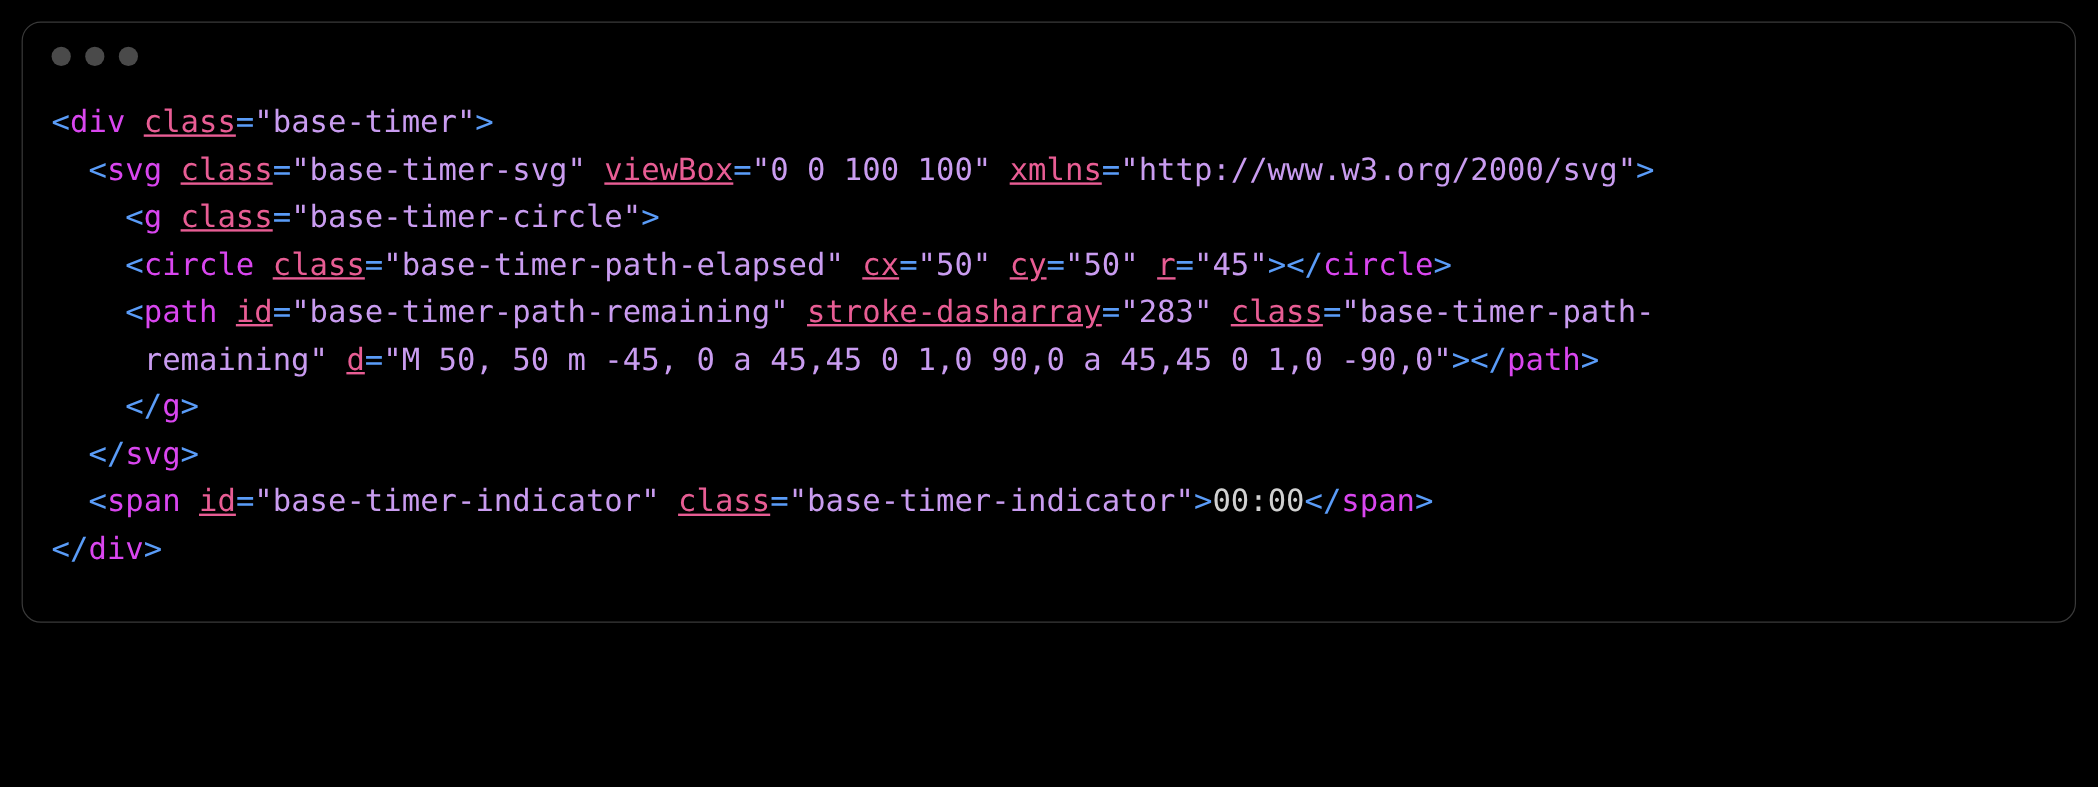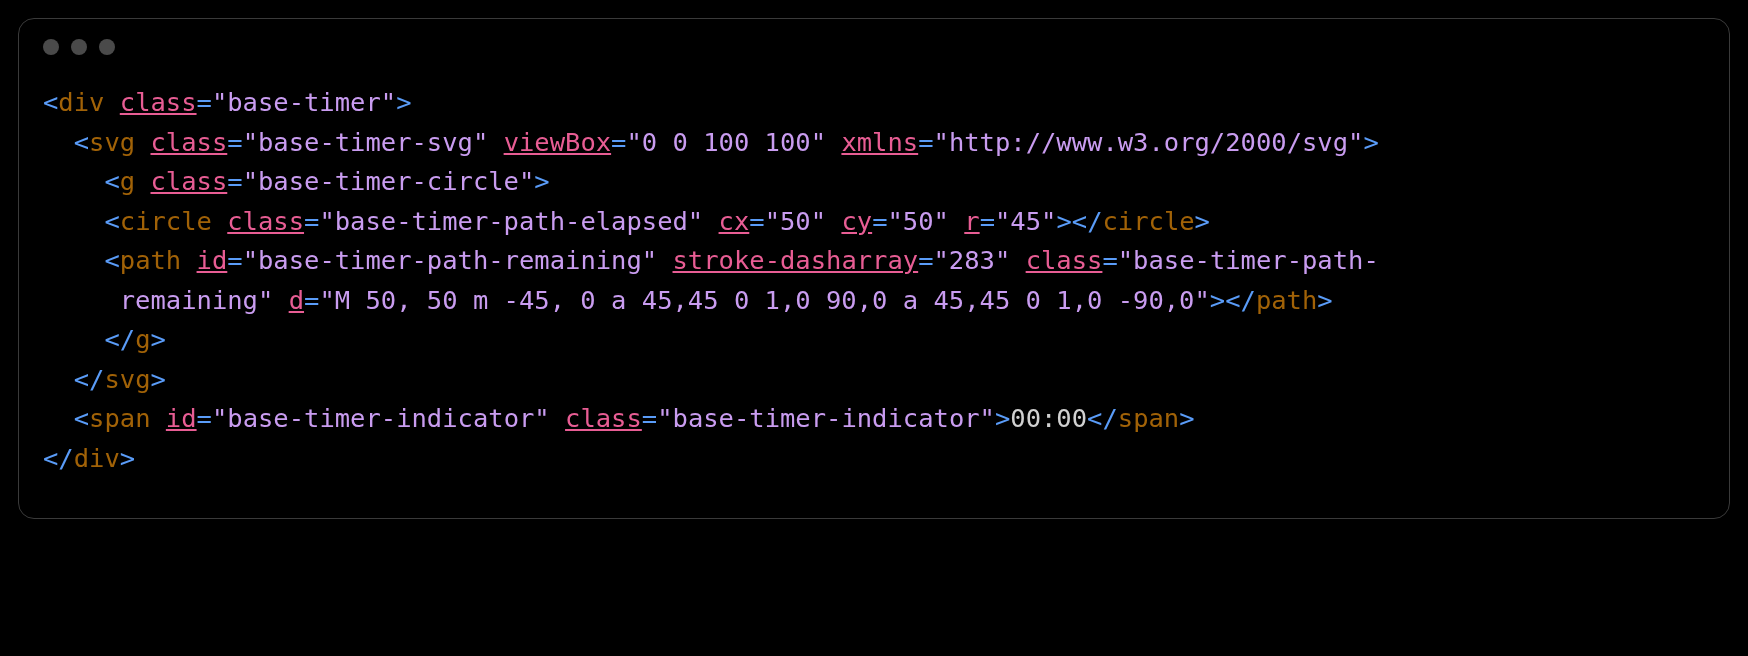--- a/index.html
+++ b/index.html
@@ -36,21 +36,21 @@
       background: #4a4a4a;
     }
     .code-content {
       padding: 20px 24px 40px 24px;
       font-family: "SF Mono", Menlo, Monaco, Consolas, monospace;
       font-size: 25.5px;
       line-height: 1.55;
       white-space: pre;
       color: #d1d1d1;
     }
-    .tag { color: #a16207; }
+    .tag { color: #d946ef; }
     .attr-name { color: #e85d94; text-decoration: underline; }
     .attr-value { color: #c99cf0; }
     .text { color: #d1d1d1; }
     .punct { color: #5a9cf8; }
   </style>
 </head>
 <body>
 
 <div class="code-window">
   <div class="window-controls">

